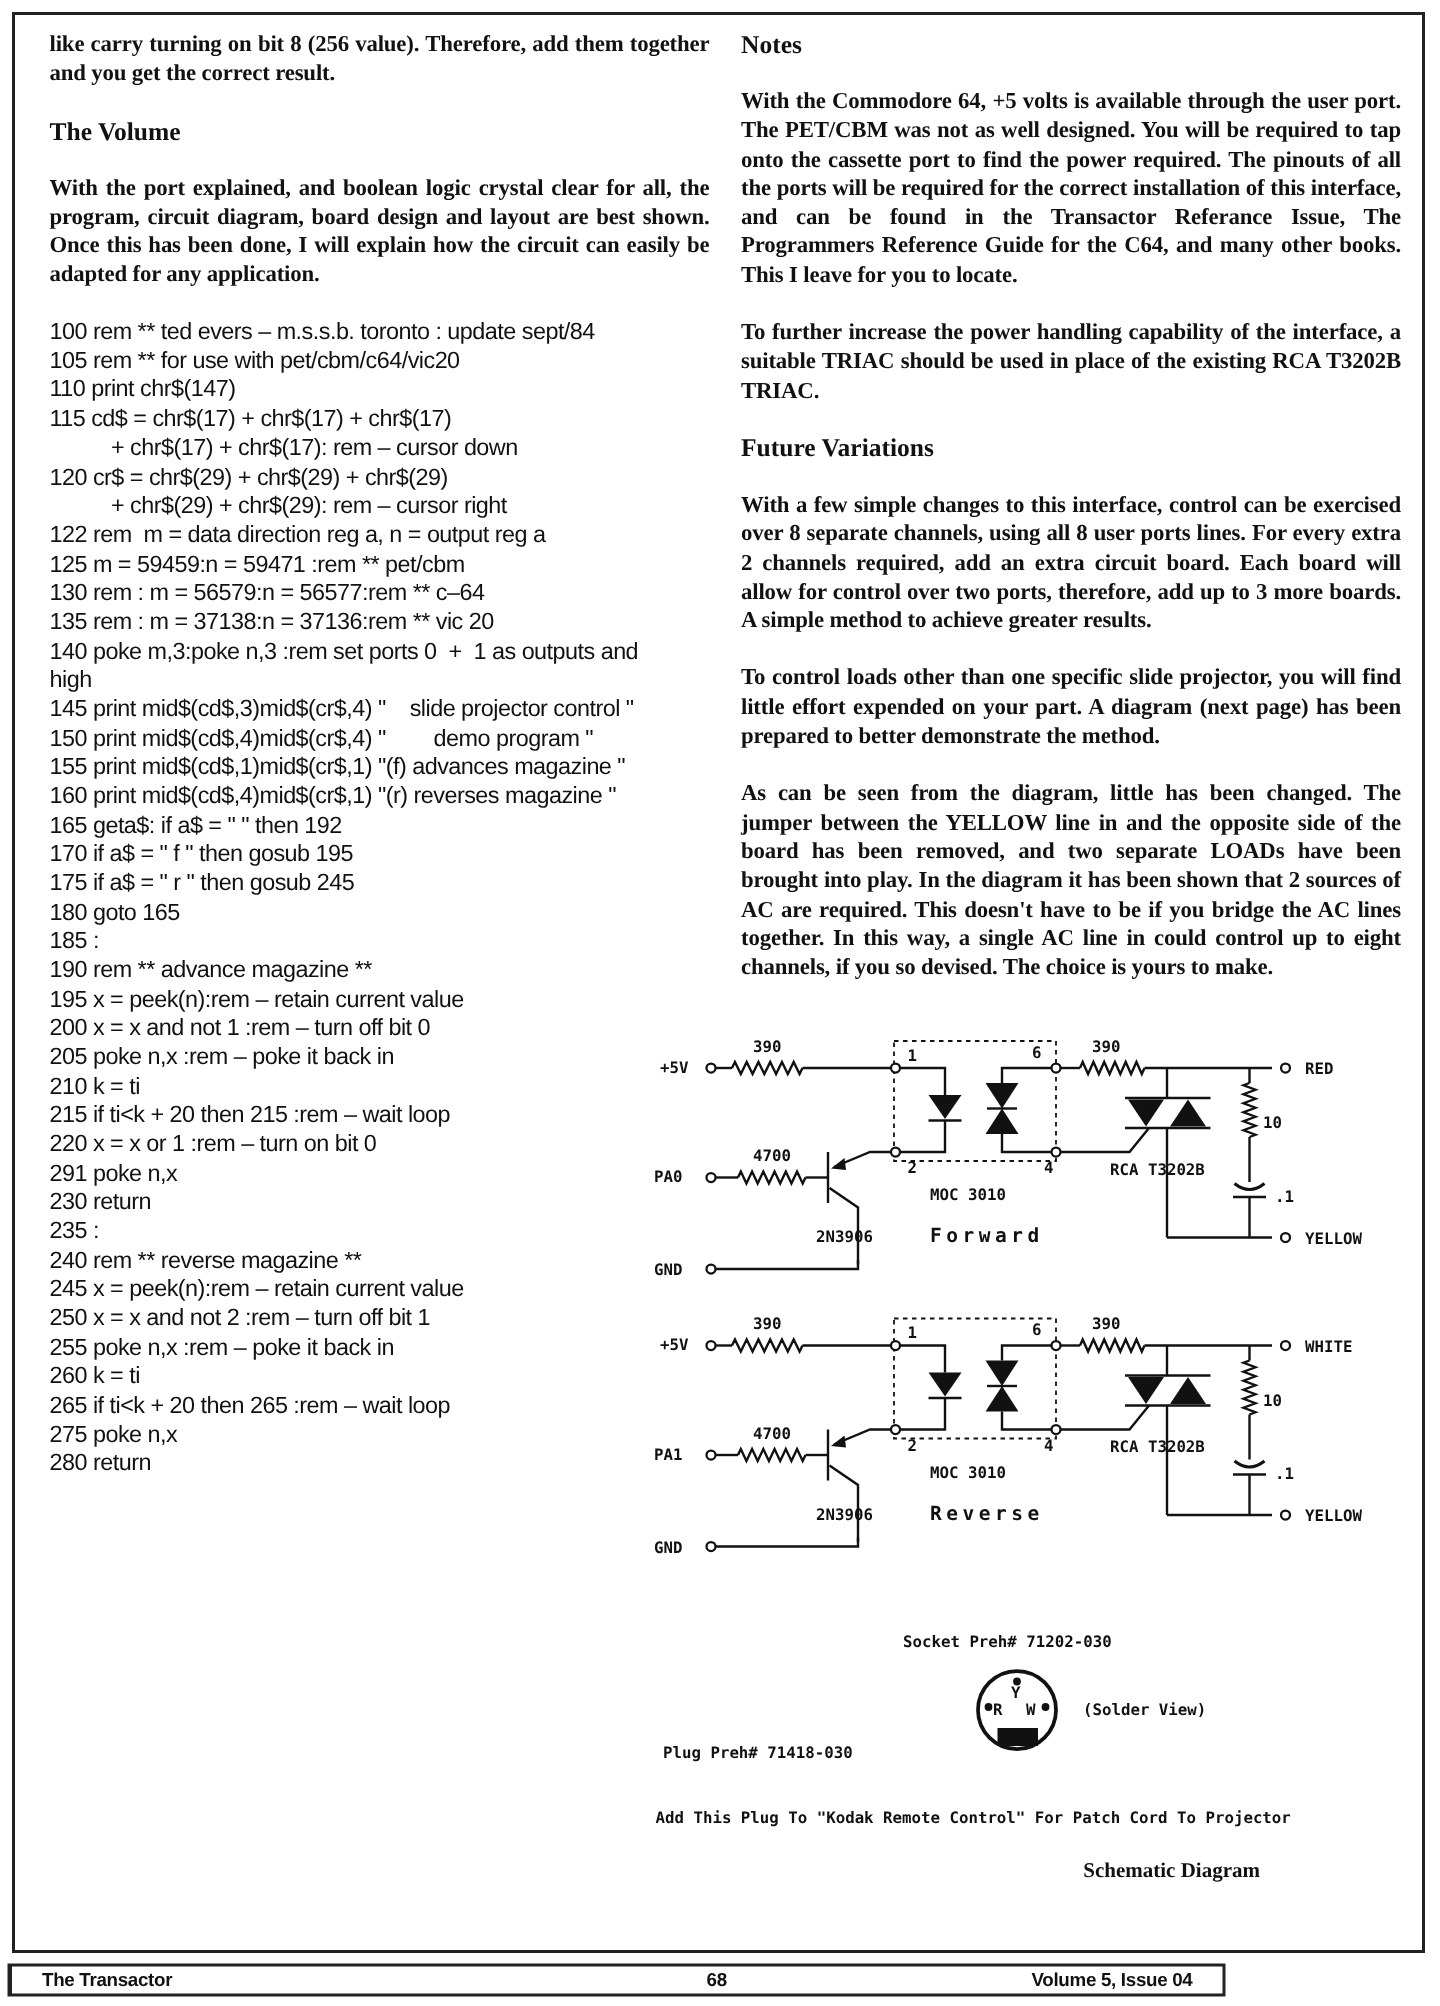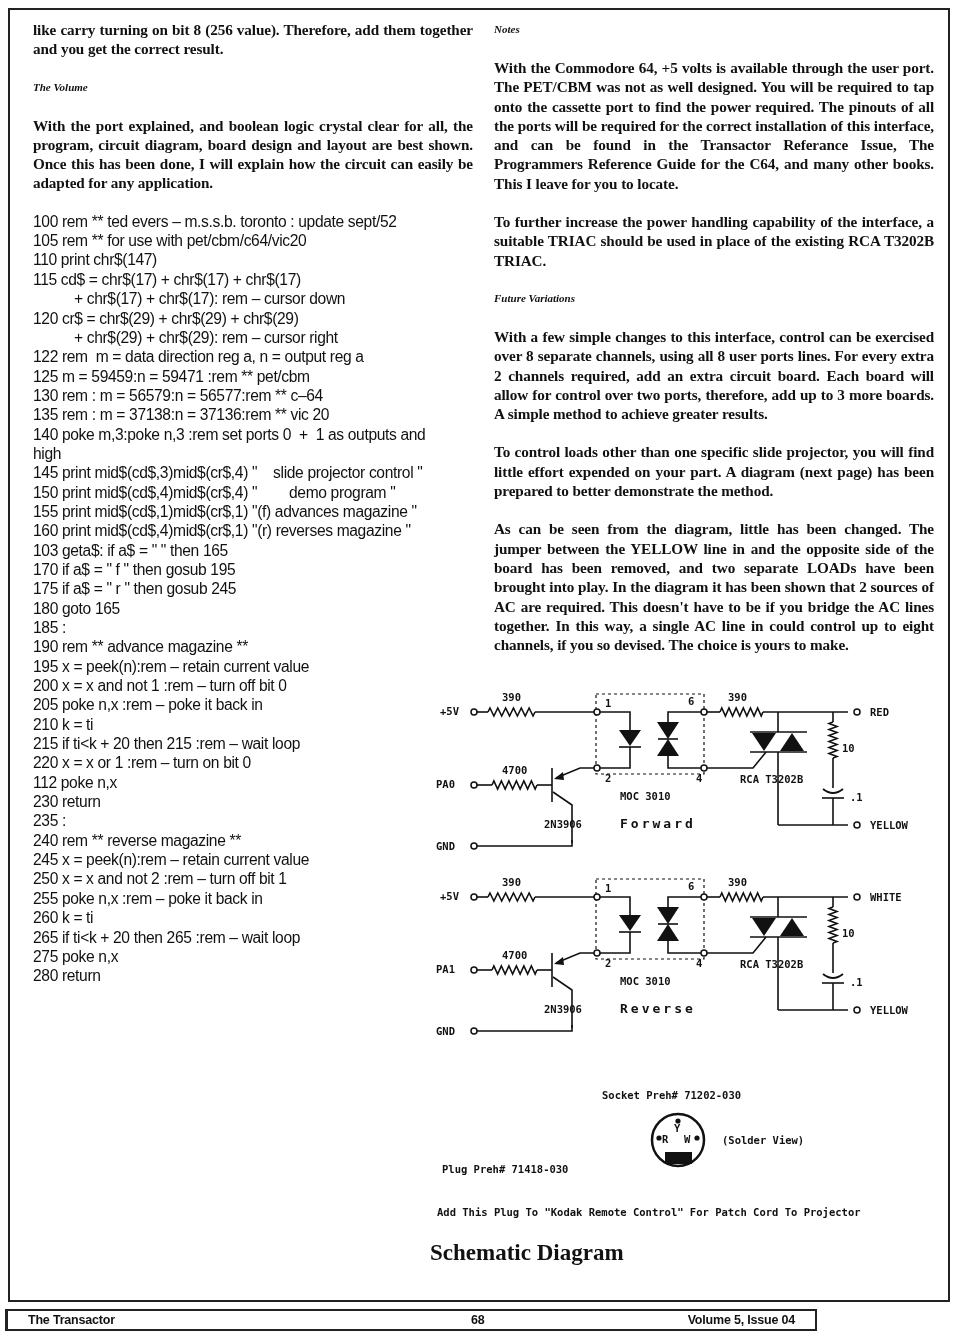--- a/index.html
+++ b/index.html
@@ -13,41 +13,41 @@
 
   .col-left { position: absolute; left: 33px; top: 20px; width: 440px; }
   .col-right { position: absolute; left: 494px; top: 20px; width: 440px; }
 
   p.body {
     margin: 0; font-size: 15.2px; line-height: 19.3px; text-align: justify;
     letter-spacing: -0.1px;
     font-weight: bold;
   }
   h3.head {
-    margin: 0; font-size: 11px; font-weight: bold; line-height: 19px; font-style: italic;
+    margin: 0; font-size: 17px; font-weight: bold; line-height: 19px;
   }
   .gap-s { height: 19px; }
 
   .code { margin-top: 19px; }
   .code-line {
     font-size: 15.6px; line-height: 19.35px; white-space: pre; letter-spacing: -0.35px;
   }
   .code-line.cont { padding-left: 41px; }
 
   .schematic { position: absolute; left: 430px; top: 680px; width: 520px; height: 380px; }
   .schematic svg { position: absolute; left: 0; top: 0; }
   .s-lbl { font-family: "DejaVu Sans Mono", "Liberation Mono", monospace; font-size: 10.5px; font-weight: bold; fill: #111; }
   .s-title { font-family: "DejaVu Sans Mono", "Liberation Mono", monospace; font-size: 13px; font-weight: bold; fill: #111; letter-spacing: 3px; }
 
   .connector-block { position: absolute; left: 430px; top: 1085px; width: 520px; height: 140px; }
   .mono-sm { font-family: "DejaVu Sans Mono", "Liberation Mono", monospace; font-size: 10.5px; font-weight: bold; position: absolute; white-space: pre; }
 
   .schem-caption {
-    position: absolute; left: 430px; top: 1240px; width: 410px; text-align: left;
-    font-size: 23px; font-weight: bold;
+    position: absolute; left: 430px; top: 1240px; width: 410px; text-align: right;
+    font-size: 14px; font-weight: bold;
   }
 
   .footer {
     position: absolute; left: 5px; top: 1309px; width: 812px; height: 22px;
     border: 2px solid #222; border-left-width: 3px; box-sizing: border-box;
   }
   .footer span {
     position: absolute; top: 2px; font-size: 12.5px; font-weight: bold; letter-spacing: -0.2px;
   }
   .f-left { left: 20px; }
@@ -59,50 +59,50 @@
 
 <div class="page-frame"></div>
 
 <div class="col-left">
   <p class="body serif">like carry turning on bit 8 (256 value). Therefore, add them together and you get the correct result.</p>
   <div class="gap-s"></div>
   <h3 class="head serif">The Volume</h3>
   <div class="gap-s"></div>
   <p class="body serif">With the port explained, and boolean logic crystal clear for all, the program, circuit diagram, board design and layout are best shown. Once this has been done, I will explain how the circuit can easily be adapted for any application.</p>
   <div class="code sans" id="code-listing">
-      <div class="code-line">100 rem ** ted evers – m.s.s.b. toronto : update sept/52</div>
+      <div class="code-line">100 rem ** ted evers – m.s.s.b. toronto : update sept/84</div>
       <div class="code-line">105 rem ** for use with pet/cbm/c64/vic20</div>
       <div class="code-line">110 print chr$(147)</div>
       <div class="code-line">115 cd$ = chr$(17) + chr$(17) + chr$(17)</div>
       <div class="code-line cont">+ chr$(17) + chr$(17): rem – cursor down</div>
       <div class="code-line">120 cr$ = chr$(29) + chr$(29) + chr$(29)</div>
       <div class="code-line cont">+ chr$(29) + chr$(29): rem – cursor right</div>
       <div class="code-line">122 rem  m = data direction reg a, n = output reg a</div>
       <div class="code-line">125 m = 59459:n = 59471 :rem ** pet/cbm</div>
       <div class="code-line">130 rem : m = 56579:n = 56577:rem ** c–64</div>
       <div class="code-line">135 rem : m = 37138:n = 37136:rem ** vic 20</div>
       <div class="code-line">140 poke m,3:poke n,3 :rem set ports 0  +  1 as outputs and</div>
       <div class="code-line">high</div>
       <div class="code-line">145 print mid$(cd$,3)mid$(cr$,4) "    slide projector control "</div>
       <div class="code-line">150 print mid$(cd$,4)mid$(cr$,4) "        demo program "</div>
       <div class="code-line">155 print mid$(cd$,1)mid$(cr$,1) "(f) advances magazine "</div>
       <div class="code-line">160 print mid$(cd$,4)mid$(cr$,1) "(r) reverses magazine "</div>
-      <div class="code-line">103 geta$: if a$ = " " then 165</div>
+      <div class="code-line">165 geta$: if a$ = " " then 192</div>
       <div class="code-line">170 if a$ = " f " then gosub 195</div>
       <div class="code-line">175 if a$ = " r " then gosub 245</div>
       <div class="code-line">180 goto 165</div>
       <div class="code-line">185 :</div>
       <div class="code-line">190 rem ** advance magazine **</div>
       <div class="code-line">195 x = peek(n):rem – retain current value</div>
       <div class="code-line">200 x = x and not 1 :rem – turn off bit 0</div>
       <div class="code-line">205 poke n,x :rem – poke it back in</div>
       <div class="code-line">210 k = ti</div>
       <div class="code-line">215 if ti&lt;k + 20 then 215 :rem – wait loop</div>
       <div class="code-line">220 x = x or 1 :rem – turn on bit 0</div>
-      <div class="code-line">112 poke n,x</div>
+      <div class="code-line">291 poke n,x</div>
       <div class="code-line">230 return</div>
       <div class="code-line">235 :</div>
       <div class="code-line">240 rem ** reverse magazine **</div>
       <div class="code-line">245 x = peek(n):rem – retain current value</div>
       <div class="code-line">250 x = x and not 2 :rem – turn off bit 1</div>
       <div class="code-line">255 poke n,x :rem – poke it back in</div>
       <div class="code-line">260 k = ti</div>
       <div class="code-line">265 if ti&lt;k + 20 then 265 :rem – wait loop</div>
       <div class="code-line">275 poke n,x</div>
       <div class="code-line">280 return</div>

